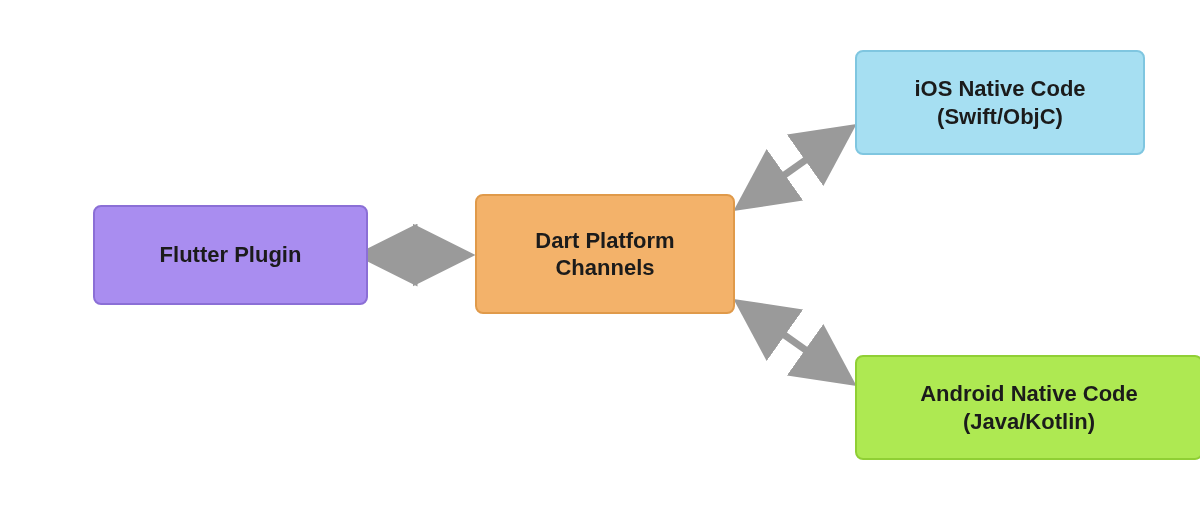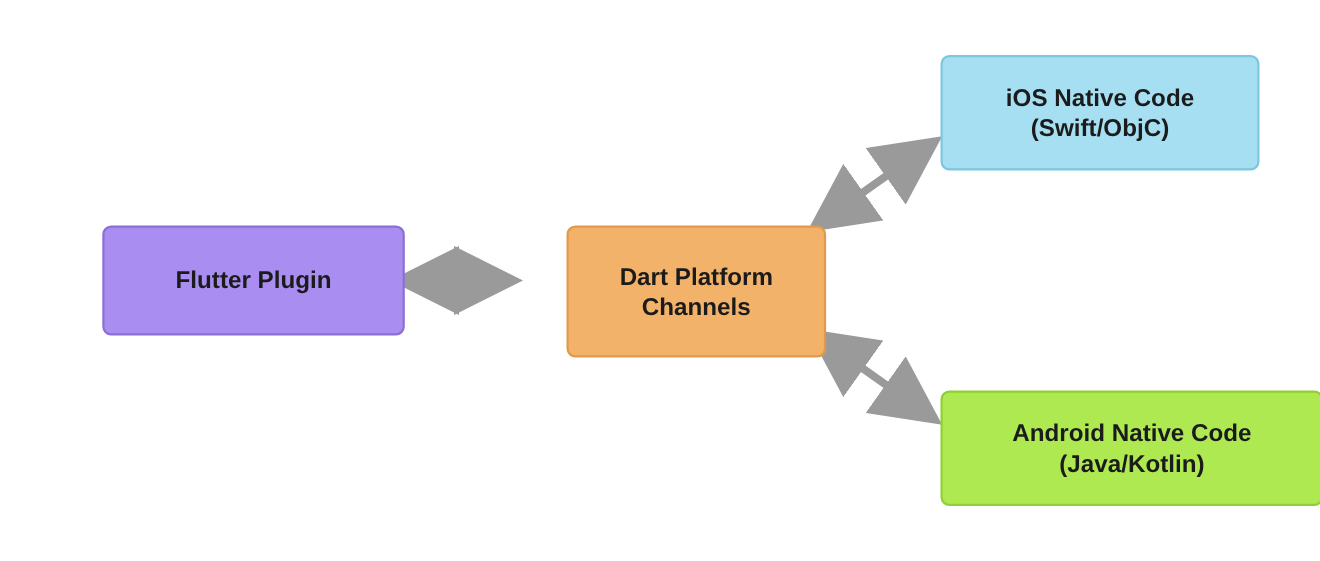--- a/index.html
+++ b/index.html
@@ -60,21 +60,21 @@
 
     <line x1="742" y1="205" x2="848" y2="130" stroke="#9a9a9a" stroke-width="7" marker-start="url(#arrowHead)" marker-end="url(#arrowHead)"></line>
 
     <line x1="742" y1="305" x2="848" y2="380" stroke="#9a9a9a" stroke-width="7" marker-start="url(#arrowHead)" marker-end="url(#arrowHead)"></line>
   </svg>
 
   <div class="node node-purple" style="left:80px; top:205px; width:275px; height:100px;">
     <span>Flutter Plugin</span>
   </div>
 
-  <div class="node node-orange" style="left:475px; top:205px; width:236px; height:120px;margin-left:40px;">
+  <div class="node node-orange" style="left:475px; top:194px; width:260px; height:120px;">
     <span>Dart Platform Channels</span>
   </div>
 
   <div class="node node-blue" style="left:855px; top:50px; width:290px; height:105px;">
     <span>iOS Native Code (Swift/ObjC)</span>
   </div>
 
   <div class="node node-green" style="left:855px; top:355px; width:348px; height:105px;">
     <span>Android Native Code (Java/Kotlin)</span>
   </div>

